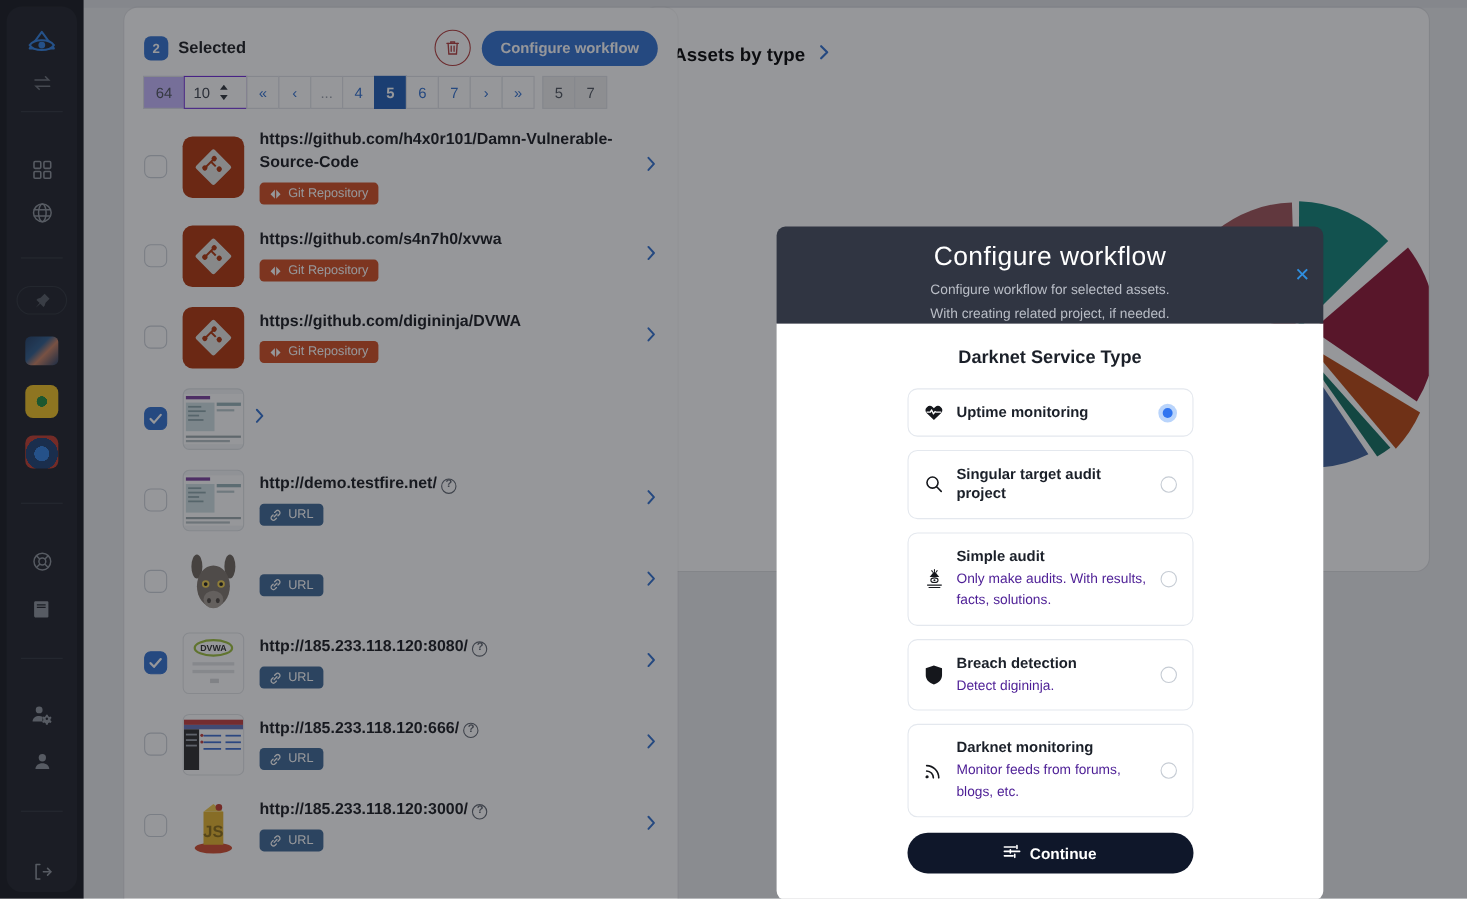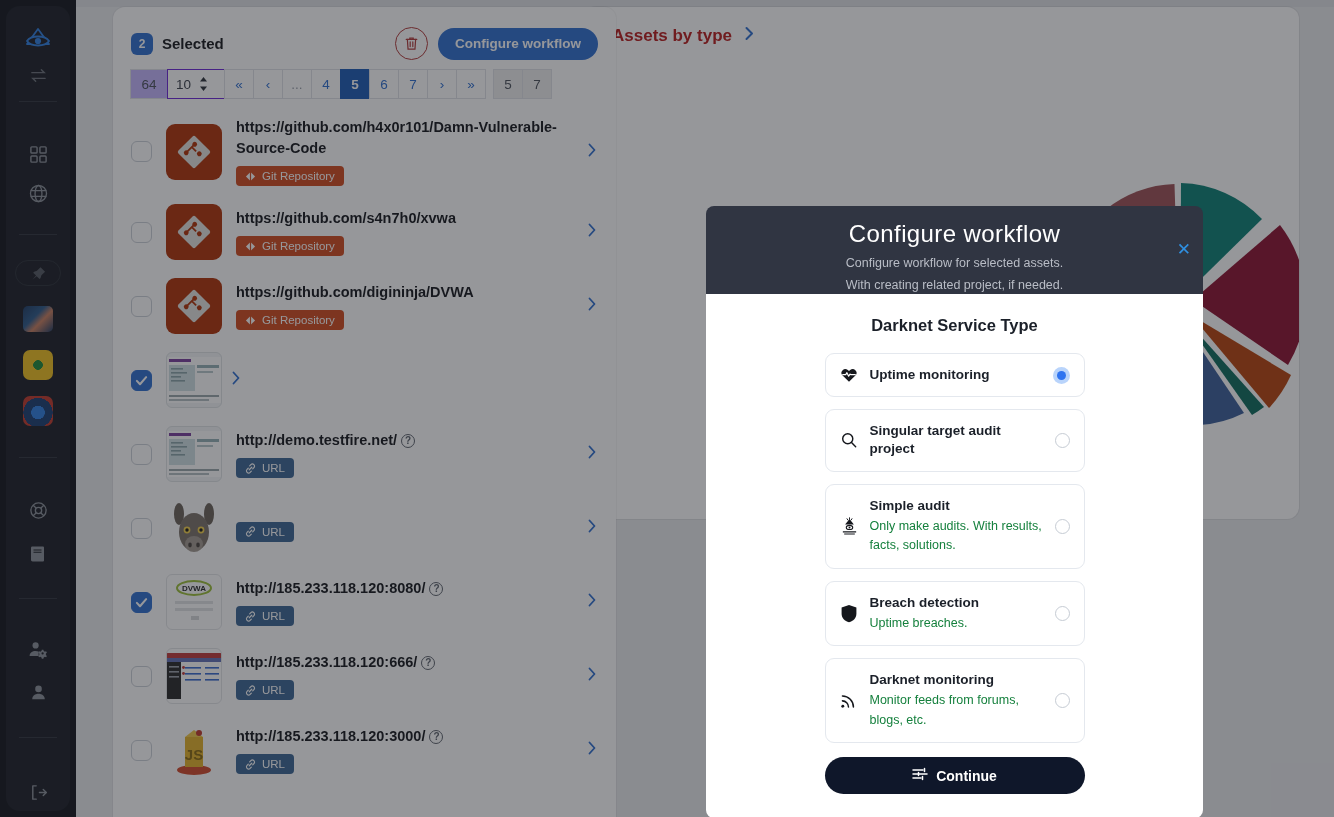--- a/index.html
+++ b/index.html
@@ -165,22 +165,22 @@
     position: absolute;
     left: 508px; top: 7px;
     width: 715px; height: 512px;
     background: #fff;
     border-radius: 12px;
     box-shadow: 0 0 0 1px rgba(0,0,0,.05);
     overflow: hidden;
   }
   .chart-head {
     display: flex; align-items: center; gap: 11px;
-    padding: 18px 0 0 28px;
-    font-size: 17px; font-weight: 700; color: #b91c1c;
+    padding: 32px 0 0 28px;
+    font-size: 17px; font-weight: 700; color: #000000;
   }
   .pie-wrap { position: absolute; left: 0; top: 52px; width: 715px; height: 460px; }
 
   
   .overlay {
     position: absolute; inset: 0;
     background: rgba(26,28,34,.46);
     z-index: 50;
   }
   .modal {
@@ -215,21 +215,21 @@
   .opt {
     width: 260px; margin: 0 auto 12px auto;
     border: 1px solid #e4e8ee; border-radius: 9px;
     display: flex; align-items: center; gap: 0;
     padding: 12px 14px; background: #fff; cursor: pointer;
     position: relative;
   }
   .opt-icon { width: 30px; flex: 0 0 auto; color: #15171c; display:flex; align-items:center; }
   .opt-txt { flex: 1 1 auto; min-width: 0; }
   .opt-title { font-size: 13.5px; font-weight: 700; color: #1b2029; line-height: 1.35; }
-  .opt-desc { font-size: 12.5px; color: #15803d; line-height: 1.55; margin-top: 2px; }
+  .opt-desc { font-size: 12.5px; color: #4c1d95; line-height: 1.55; margin-top: 2px; }
   .radio {
     width: 15px; height: 15px; border-radius: 50%;
     border: 1.5px solid #c6ccd4; flex: 0 0 auto; margin-left: 10px;
   }
   .radio.on {
     border: none; background: #b9d4fb;
     display: flex; align-items: center; justify-content: center;
     width: 17px; height: 17px;
   }
   .radio.on::after {
@@ -730,21 +730,21 @@
             <span class="radio"></span>
           </div>
           <div class="opt">
             <span class="opt-icon">
               <svg width="18" height="19" viewBox="0 0 18 19" fill="#15171c">
                 <path d="M9 .9 16.4 3.5v6.2C16.4 14 13.3 17 9 18.3 4.7 17 1.6 14 1.6 9.7V3.5z"></path>
               </svg>
             </span>
             <span class="opt-txt">
               <span class="opt-title" style="display: block;">Breach detection</span>
-              <span class="opt-desc" style="display: block;">Uptime breaches.</span>
+              <span class="opt-desc" style="display: block;">Detect digininja.</span>
             </span>
             <span class="radio"></span>
           </div>
           <div class="opt">
             <span class="opt-icon">
               <svg width="17" height="17" viewBox="0 0 18 18" fill="none" stroke="#15171c" stroke-width="1.6" stroke-linecap="round">
                 <path d="M2.4 15.6a0 0 0 0 1 0 0"></path>
                 <circle cx="3" cy="15" r="1.5" fill="#15171c" stroke="none"></circle>
                 <path d="M2.6 9.4A6.6 6.6 0 0 1 9 16"></path>
                 <path d="M2.6 4.2A11.8 11.8 0 0 1 14.2 16"></path>

